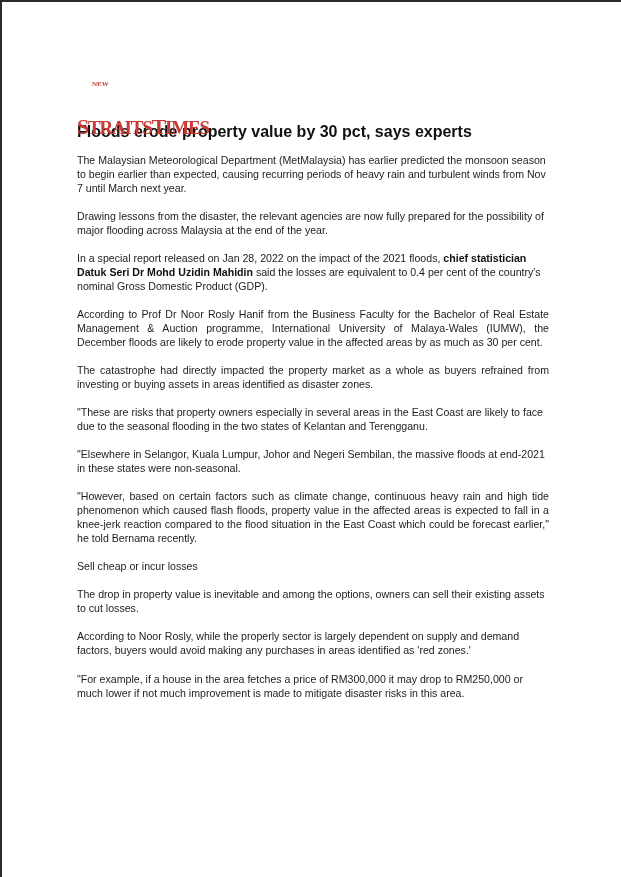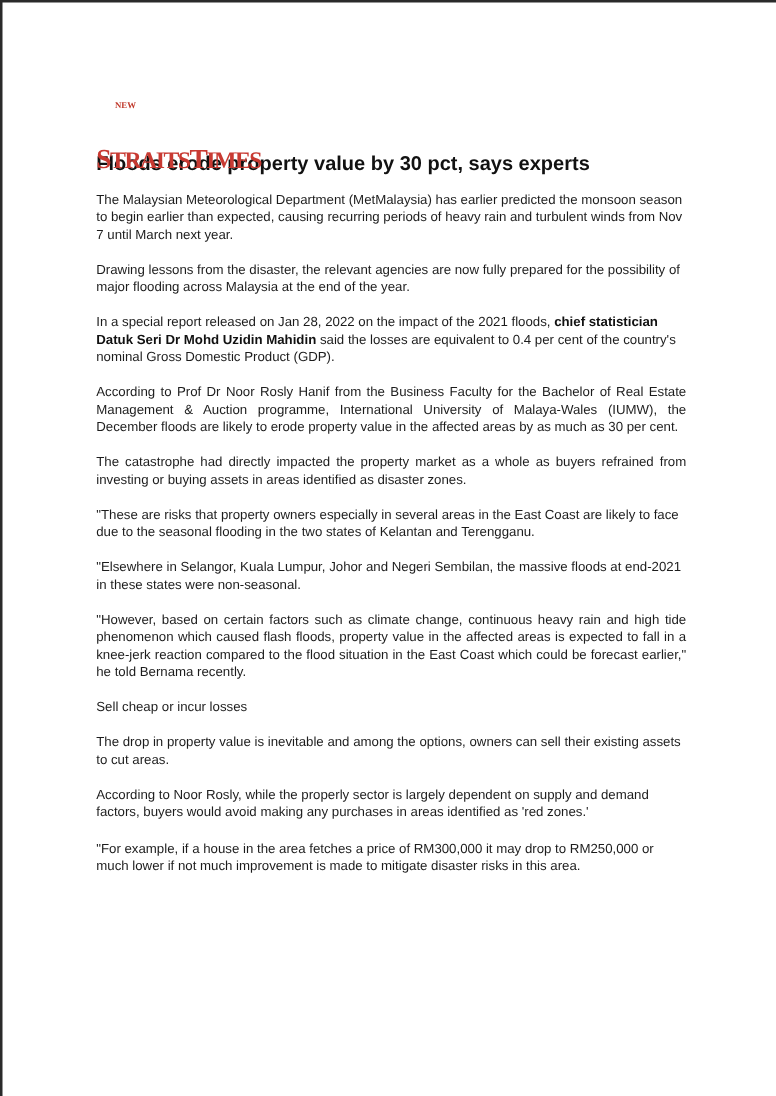--- a/index.html
+++ b/index.html
@@ -104,17 +104,17 @@
 
 
   <p class="justify">According to Prof Dr Noor Rosly Hanif from the Business Faculty for the Bachelor of Real Estate Management &amp; Auction programme, International University of Malaya-Wales (IUMW), the December floods are likely to erode property value in the affected areas by as much as 30 per cent.</p>
   <p class="justify">The catastrophe had directly impacted the property market as a whole as buyers refrained from investing or buying assets in areas identified as disaster zones.</p>
   <p>"These are risks that property owners especially in several areas in the East Coast are likely to face due to the seasonal flooding in the two states of Kelantan and Terengganu.</p>
   <p>"Elsewhere in Selangor, Kuala Lumpur, Johor and Negeri Sembilan, the massive floods at end-2021 in these states were non-seasonal.</p>
   <p class="justify">"However, based on certain factors such as climate change, continuous heavy rain and high tide phenomenon which caused flash floods, property value in the affected areas is expected to fall in a knee-jerk reaction compared to the flood situation in the East Coast which could be forecast earlier," he told Bernama recently.</p>
 
   <p>Sell cheap or incur losses</p>
 
-  <p>The drop in property value is inevitable and among the options, owners can sell their existing assets to cut areas.</p>
+  <p>The drop in property value is inevitable and among the options, owners can sell their existing assets to cut losses.</p>
   <p class="tight">According to Noor Rosly, while the properly sector is largely dependent on supply and demand factors, buyers would avoid making any purchases in areas identified as 'red zones.'</p>
   <p>"For example, if a house in the area fetches a price of RM300,000 it may drop to RM250,000 or much lower if not much improvement is made to mitigate disaster risks in this area.</p>
 
 </div>
 
 </body></html>

